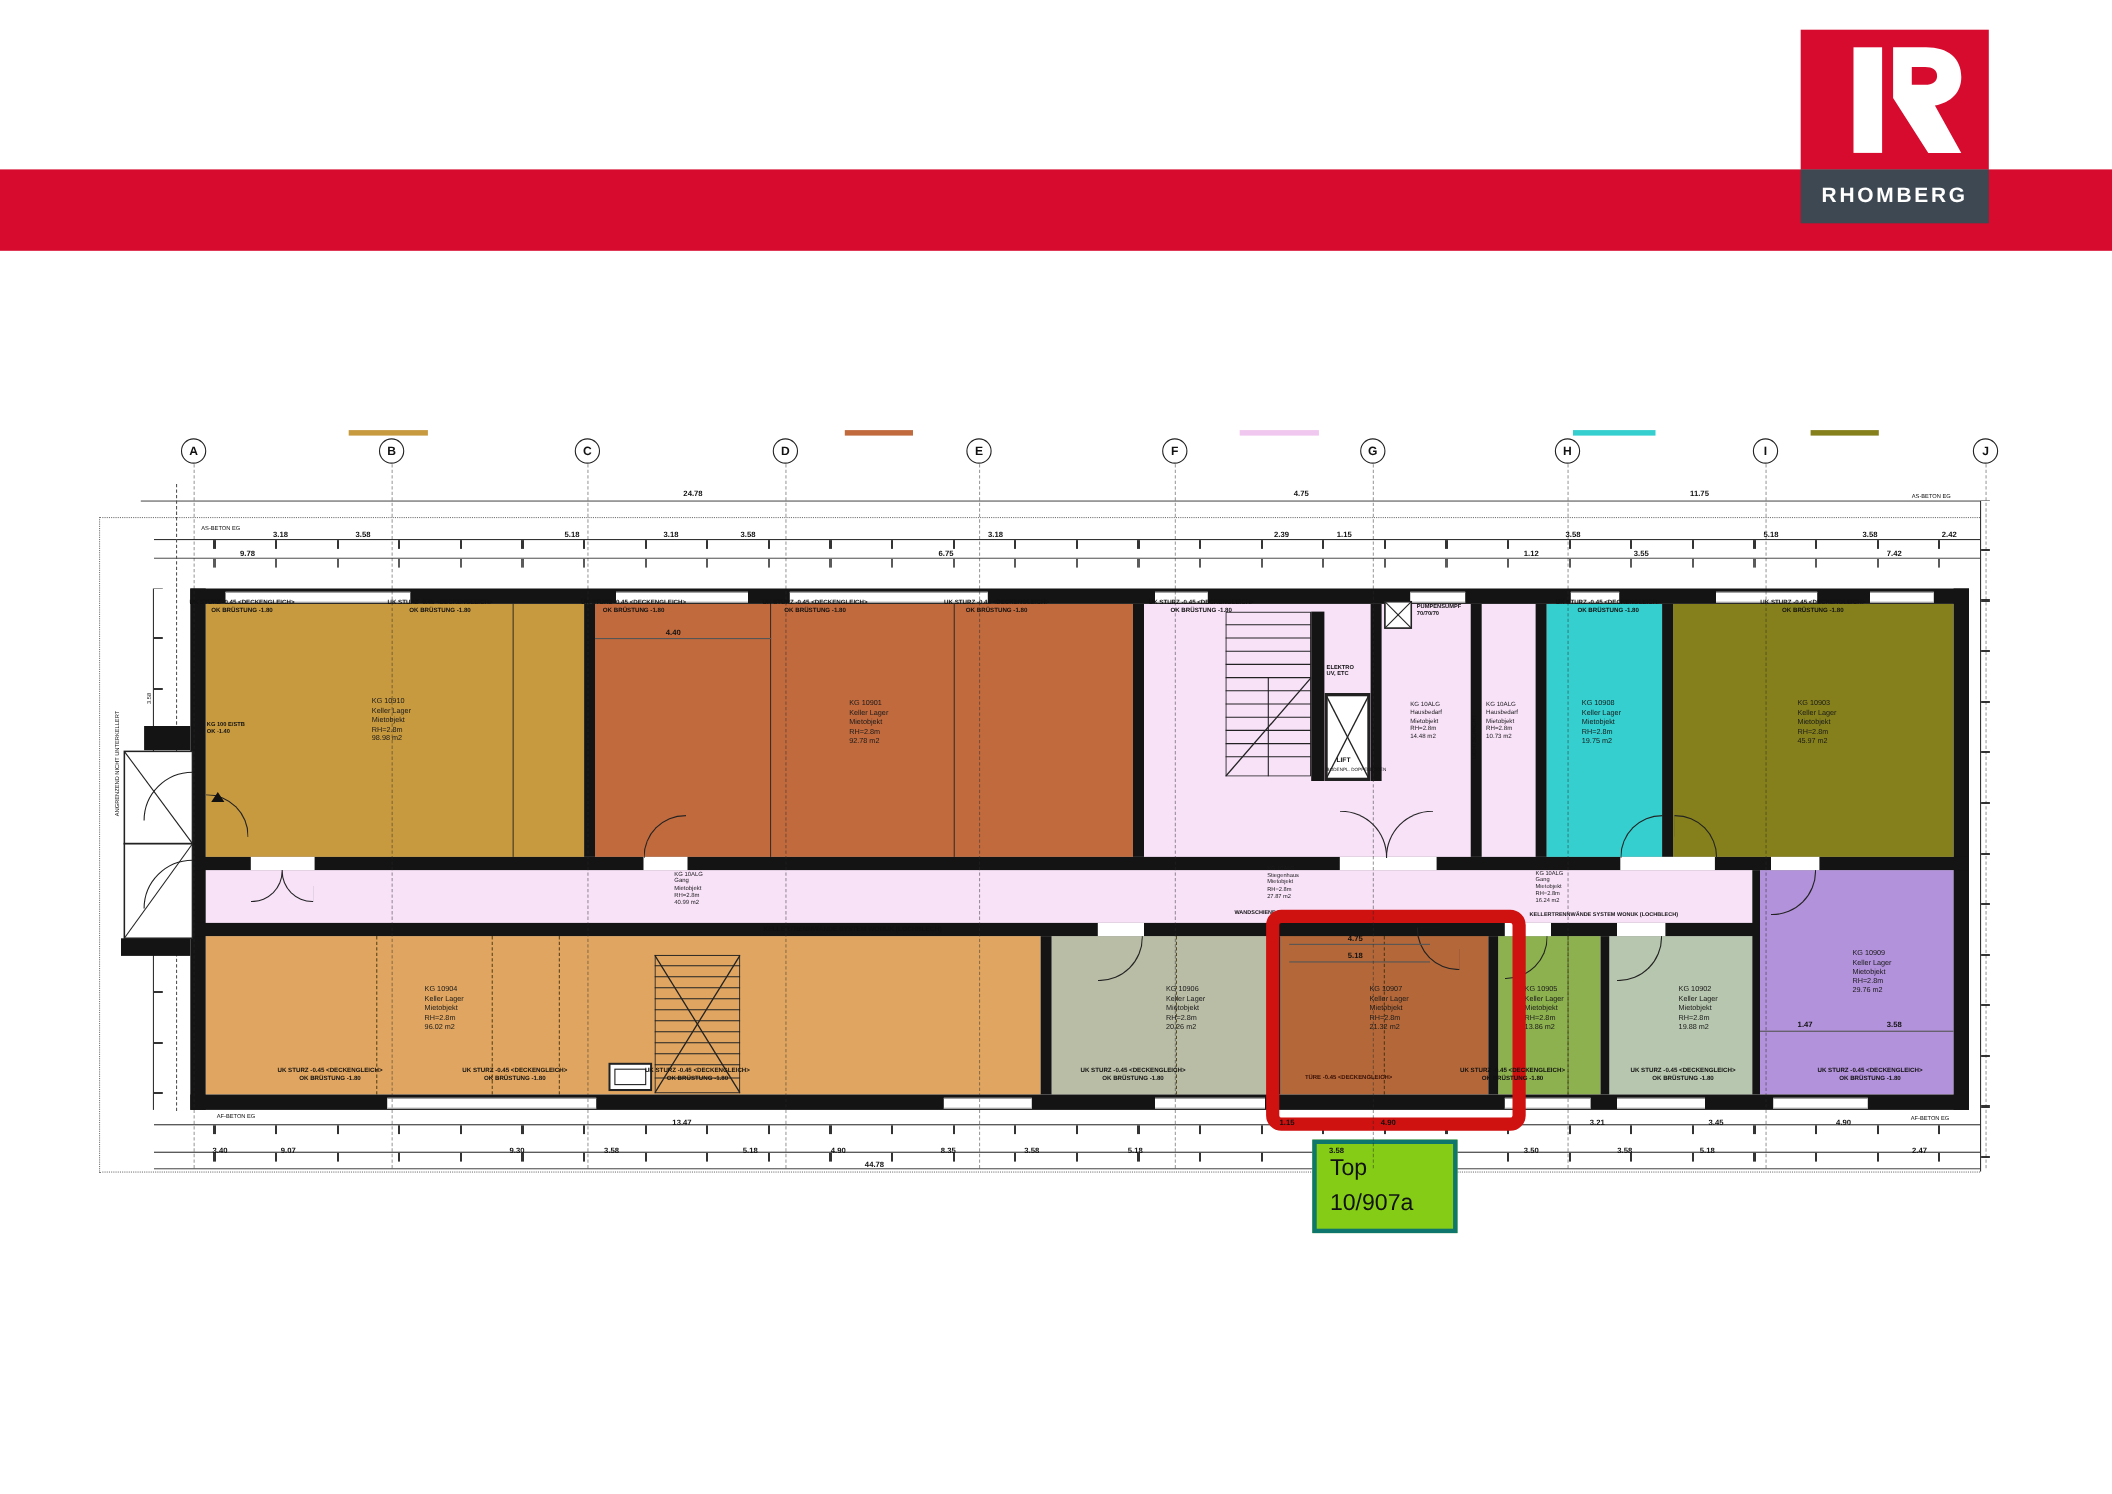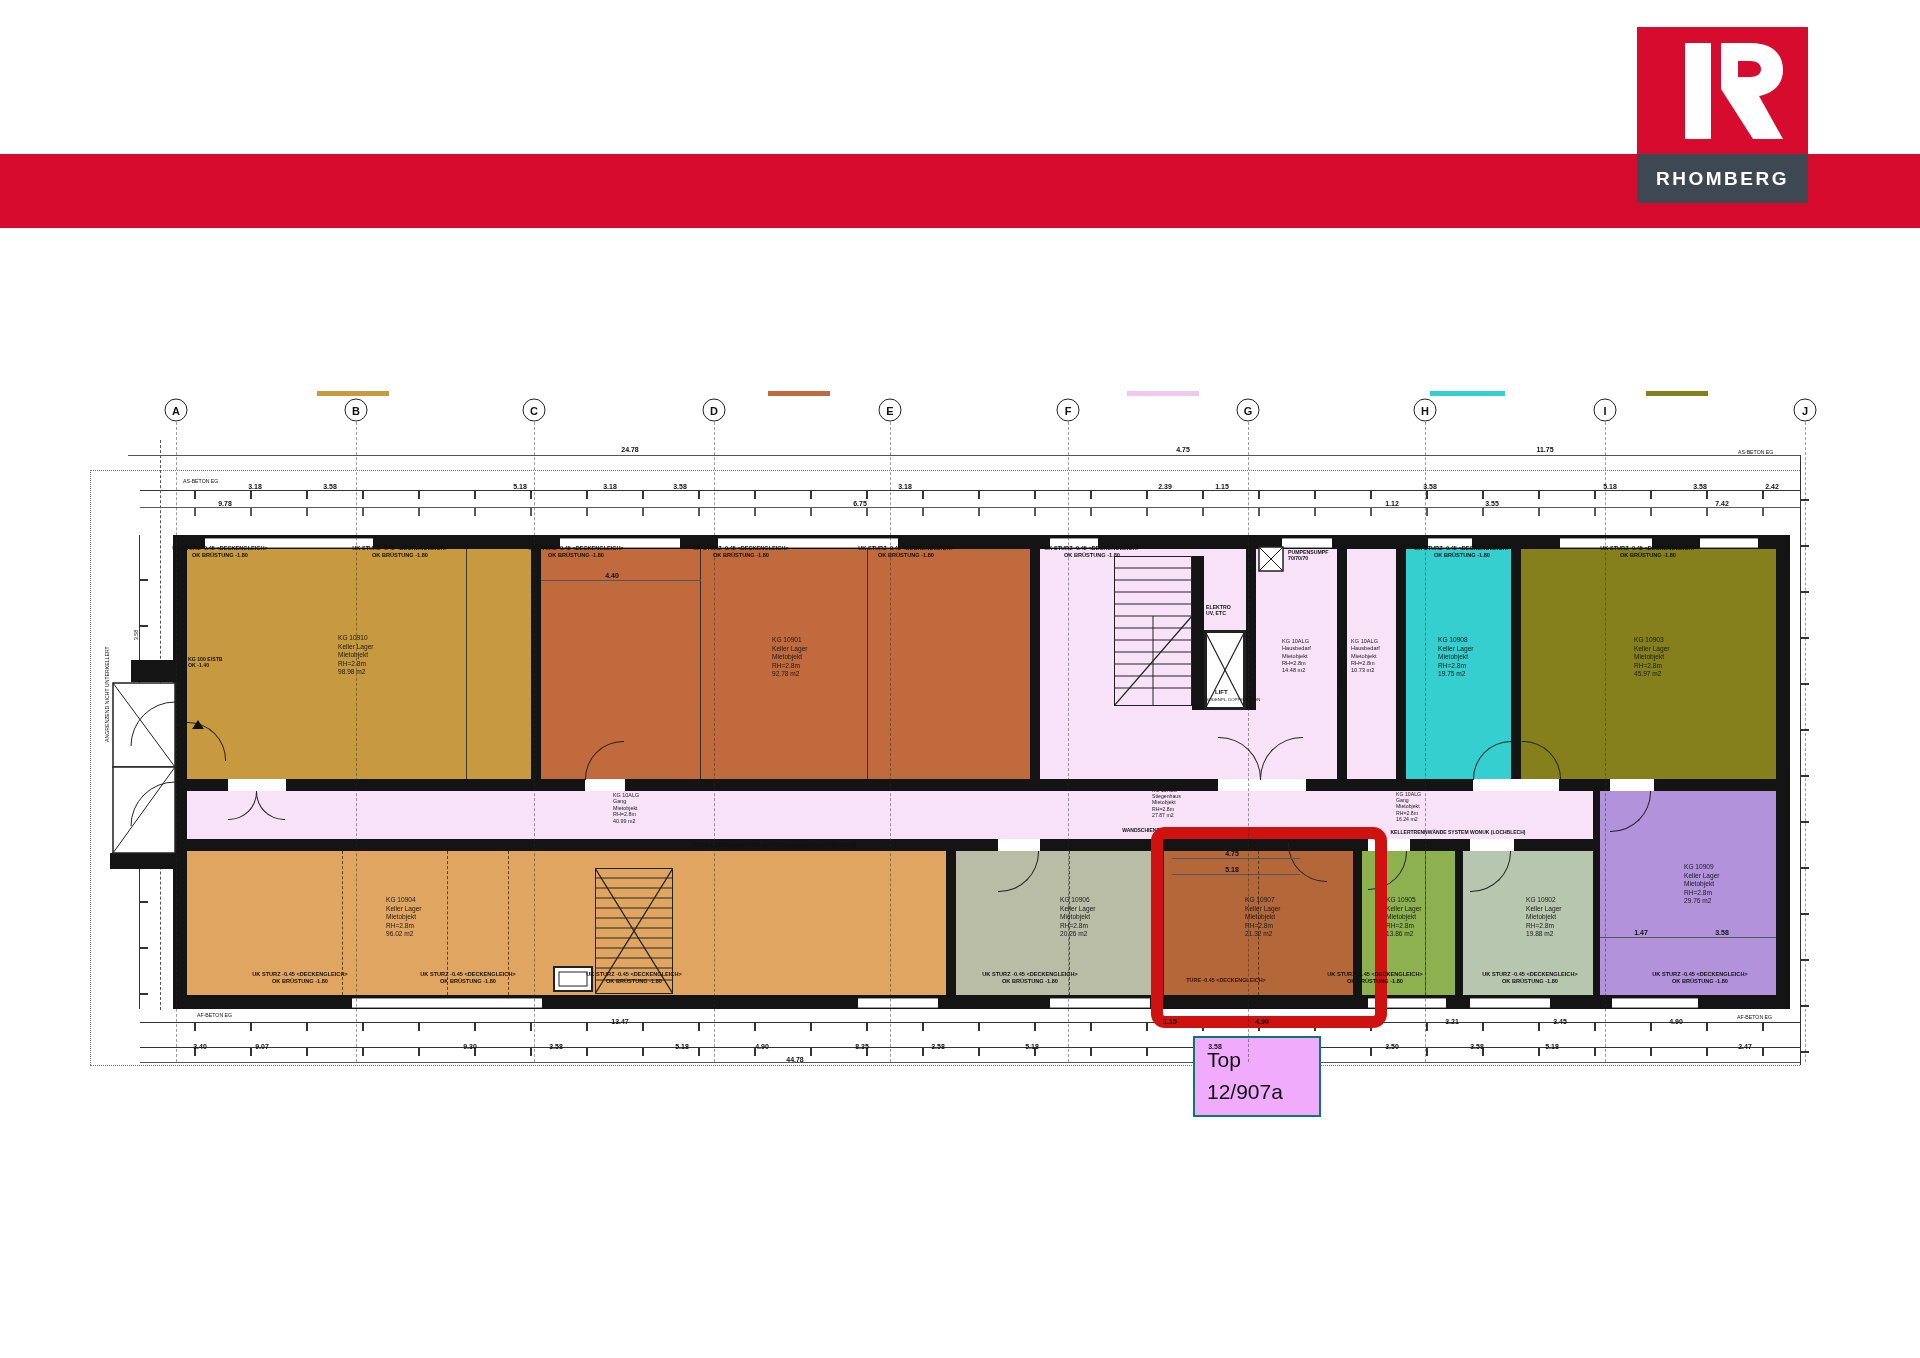--- a/index.html
+++ b/index.html
@@ -29,21 +29,21 @@
         transform:translateX(-50%);white-space:pre-line;}
   .rlabel{position:absolute;font-size:6.6px;line-height:1.3;white-space:pre-line;color:#1a1a1a;}
   .tiny{position:absolute;font-size:5.2px;line-height:1.2;white-space:pre-line;}
   .rot{transform-origin:0 0;transform:rotate(-90deg);}
   .winGap{position:absolute;height:8px;background:#fff;border-top:1px solid #9a9a9a;border-bottom:1px solid #9a9a9a;}
   .doorGap{position:absolute;background:#fff;}
   .arc{position:absolute;border:1.4px solid #222;background:transparent;}
   .tri{position:absolute;width:0;height:0;border-left:6px solid transparent;
        border-right:6px solid transparent;border-bottom:9px solid #111;}
   .hl{position:absolute;border:12px solid #cf1110;border-radius:14px;}
-  .callout{position:absolute;background:#f0abfc;border:2px solid #0f766e;font-size:21px;
+  .callout{position:absolute;background:#84cc16;border:4px solid #0f766e;font-size:21px;
            line-height:1.5;padding:6px 12px 8px 12px;color:#111;}
   .logoSq{position:absolute;display:flex;align-items:center;justify-content:center;}
   .logoBar{position:absolute;display:flex;align-items:center;justify-content:center;
            color:#fff;font-weight:bold;font-size:19px;letter-spacing:2.5px;}
 </style>
 </head>
 <body>
 
 <div class="page">
 
@@ -315,21 +315,21 @@
   <div class="tri" style="left:192px;top:720px;"></div>
 
   <div class="thin" style="left:541px;top:580px;width:160px;"></div>
   <div class="thin" style="left:1172px;top:858px;width:128px;"></div>
   <div class="thin" style="left:1172px;top:874px;width:128px;"></div>
   <div class="thin" style="left:1600px;top:937px;width:176px;"></div>
 
   <div class="hl" style="left:1151px;top:827px;width:212px;height:177px;"></div>
   <div class="callout" style="left:1193px;top:1036px;min-width:100px;">
     <div>Top</div>
-    <div>12/907a</div>
+    <div>10/907a</div>
   </div>
 
   <div id="gen-grid">
       <div class="grid-line" style="left:176px;top:422px;height:640px;"></div>
       <div class="gletter" style="left:176px;top:410px;">A</div>
       <div class="grid-line" style="left:356px;top:422px;height:640px;"></div>
       <div class="gletter" style="left:356px;top:410px;">B</div>
       <div class="grid-line" style="left:534px;top:422px;height:640px;"></div>
       <div class="gletter" style="left:534px;top:410px;">C</div>
       <div class="grid-line" style="left:714px;top:422px;height:640px;"></div>

